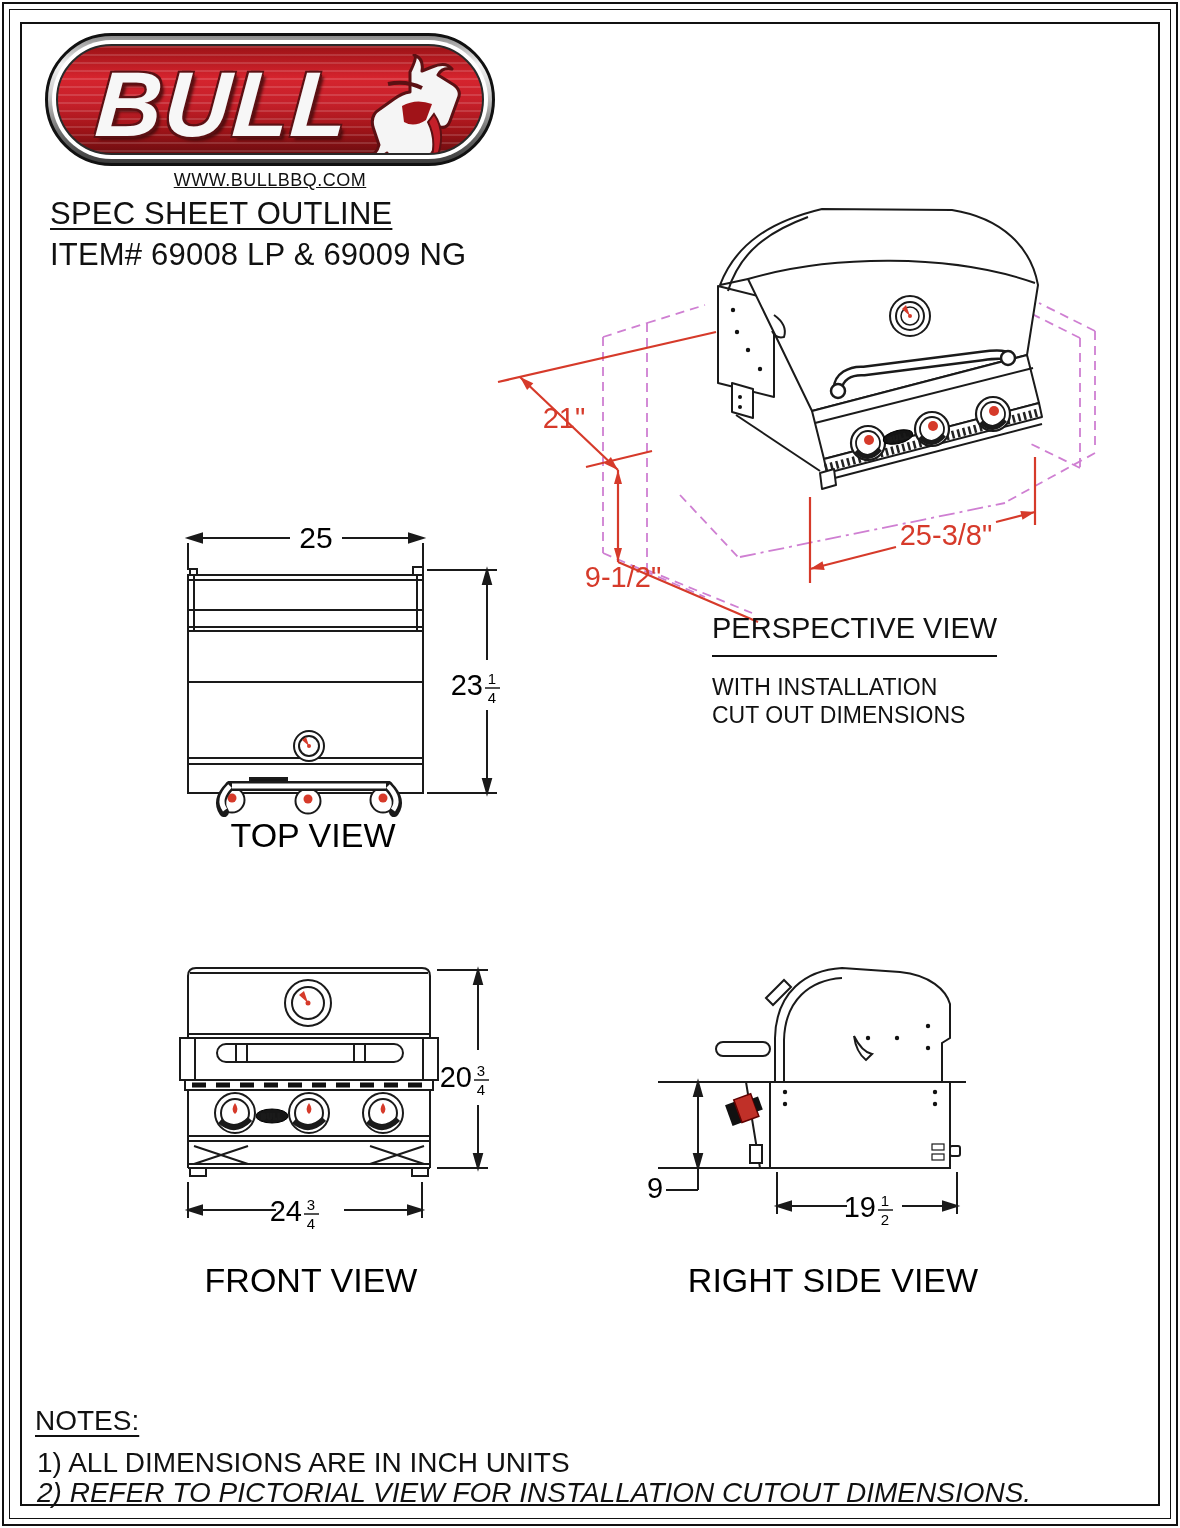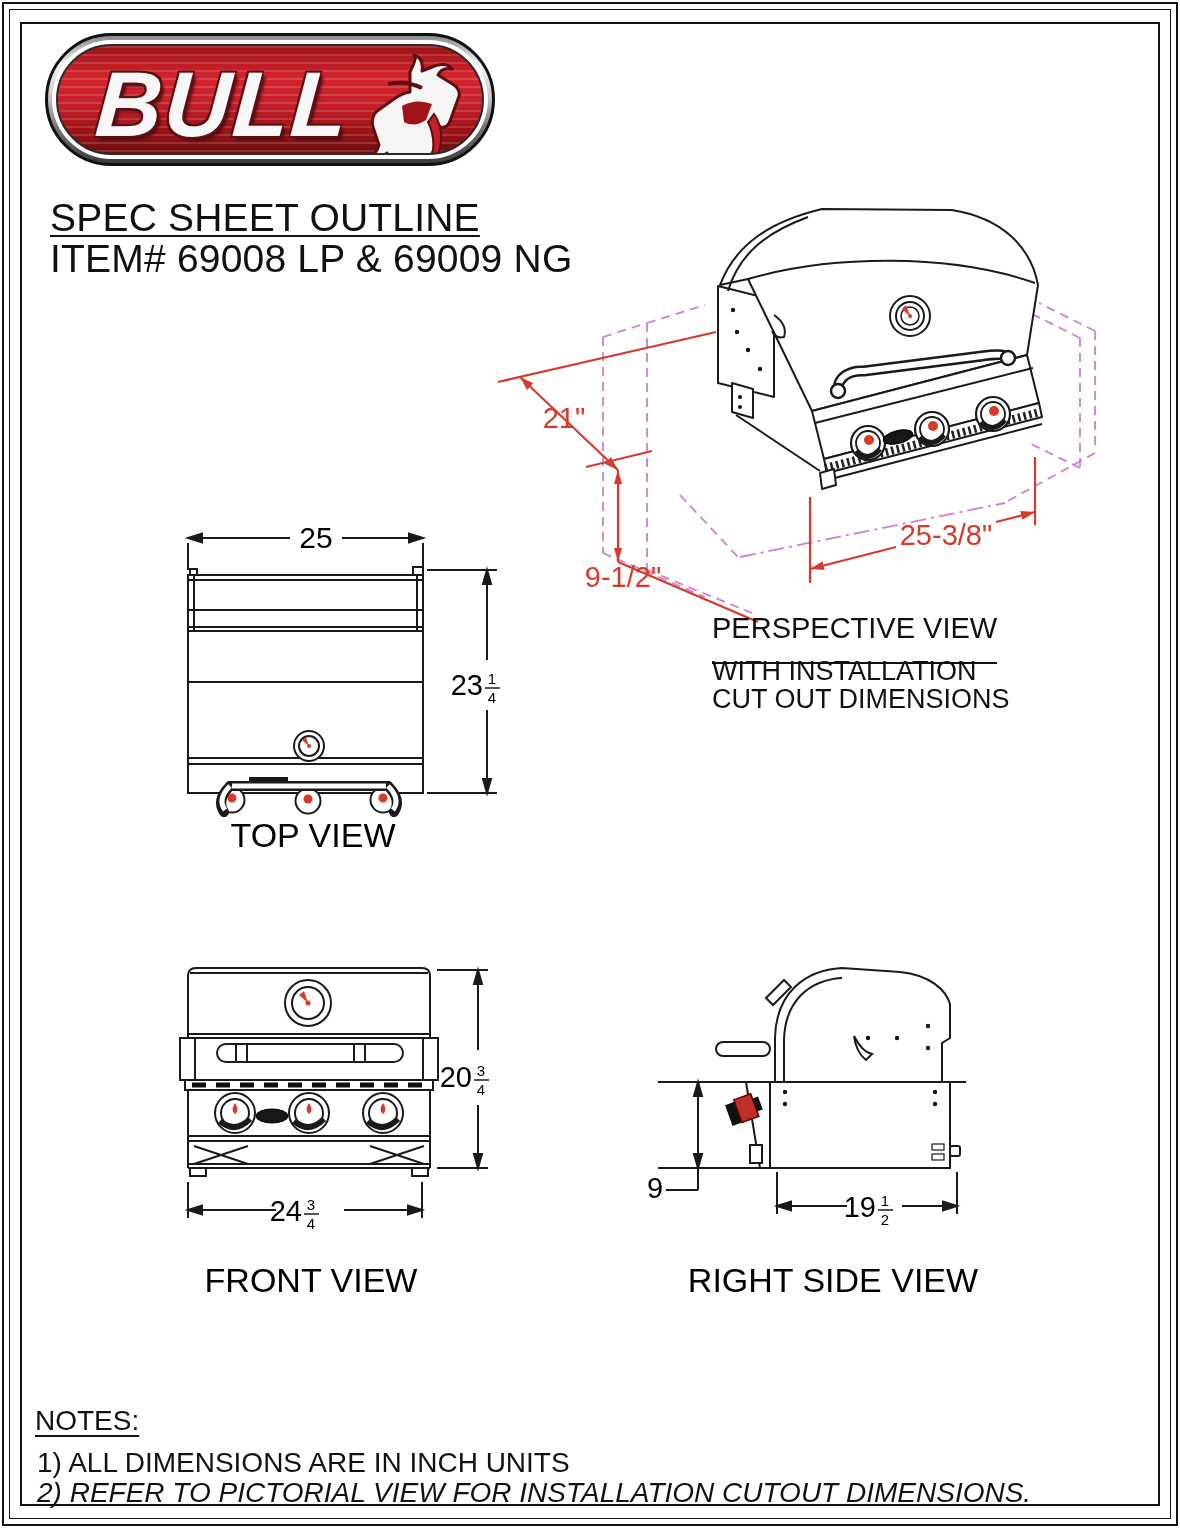--- a/index.html
+++ b/index.html
@@ -24,26 +24,26 @@
     border:2px solid #2a2a2a;box-sizing:border-box;}
   .logo-text{position:absolute;left:38px;top:6px;font-size:92px;font-weight:bold;font-style:italic;
     color:#f7f7f7;letter-spacing:2px;transform:skewX(-4deg);
     text-shadow:2px 2px 0 #5c1013,-2px -2px 0 #5c1013,2px -2px 0 #5c1013,-2px 2px 0 #5c1013,4px 4px 3px rgba(60,10,10,.8);}
   .logo-reg{position:absolute;left:320px;top:96px;font-size:15px;font-style:normal;color:#f0f0f0;
     text-shadow:1px 1px 0 #5c1013;}
   .logo-bull-svg{position:absolute;right:14px;top:8px;}
 
   .website{position:absolute;left:45px;top:170px;width:450px;text-align:center;font-size:18px;
     letter-spacing:.5px;text-decoration:underline;}
-  .hline{position:absolute;left:50px;font-size:39px;letter-spacing:.2px;white-space:nowrap;}
+  .hline{position:absolute;left:50px;font-size:31px;letter-spacing:.2px;white-space:nowrap;}
   .hline.u{text-decoration:underline;text-decoration-thickness:2px;text-underline-offset:4px;}
 
   .persp-title{position:absolute;left:712px;top:612px;font-size:29px;border-bottom:2px solid #111;
-    padding-bottom:17px;white-space:nowrap;}
-  .persp-sub{position:absolute;left:712px;font-size:27px;white-space:nowrap;}
+    padding-bottom:10px;white-space:nowrap;}
+  .persp-sub{position:absolute;left:712px;font-size:23px;white-space:nowrap;margin-top:18px;}
 
   .notes-head{position:absolute;left:35px;top:1405px;font-size:28px;text-decoration:underline;
     text-decoration-thickness:2px;text-underline-offset:5px;}
   .note-line{position:absolute;left:37px;font-size:28px;white-space:nowrap;}
 
   svg text{font-family:"Liberation Sans", sans-serif;}
   .view-svg{position:absolute;}
 </style>
 </head>
 <body>
@@ -61,20 +61,21 @@
         <svg class="logo-bull-svg" width="120" height="112" viewBox="0 0 120 112">
           <path d="M62,18 q8,-16 4,-17 q10,3 8,16 l10,-4 q14,-6 20,2 q-10,-2 -14,6 l16,10 q8,6 4,14 l-8,22 q-3,8 -10,6 l-6,22 q-2,8 -9,6 l2,10 q-8,2 -10,-8 l-8,2 q-16,4 -22,-6 q-8,6 -16,2 q6,-2 8,-10 l-6,-18 q-3,-12 7,-18 l14,-10 q8,-6 16,-7 Z" fill="#f5f5f5" stroke="#5c1013" stroke-width="3" stroke-linejoin="round"></path>
           <path d="M54,52 q14,-8 30,-2 l-6,16 q-12,8 -22,2 Z" fill="#a01318"></path>
           <path d="M40,30 q18,-4 34,4" stroke="#5c1013" stroke-width="4" fill="none"></path>
           <path d="M86,60 q10,14 6,34 q-2,10 -8,8 q4,-18 -4,-34 Z" fill="#c41f29" stroke="#5c1013" stroke-width="2"></path>
         </svg>
       </div>
     </div>
   </div>
 
+  <div class="website">WWW.BULLBBQ.COM</div>
 
   <div class="hline u" style="top:196px;">SPEC SHEET OUTLINE</div>
   <div class="hline" style="top:237px;">ITEM# 69008 LP &amp; 69009 NG</div>
 
   <svg class="view-svg" style="left:490px;top:185px;" width="660" height="560" viewBox="0 0 660 560">
 
     <g stroke="#cf7fd2" stroke-width="1.8" fill="none">
       <g stroke-dasharray="9 6">
         <line x1="113" y1="152" x2="113" y2="368"></line>
         <line x1="157" y1="138" x2="157" y2="385"></line>

